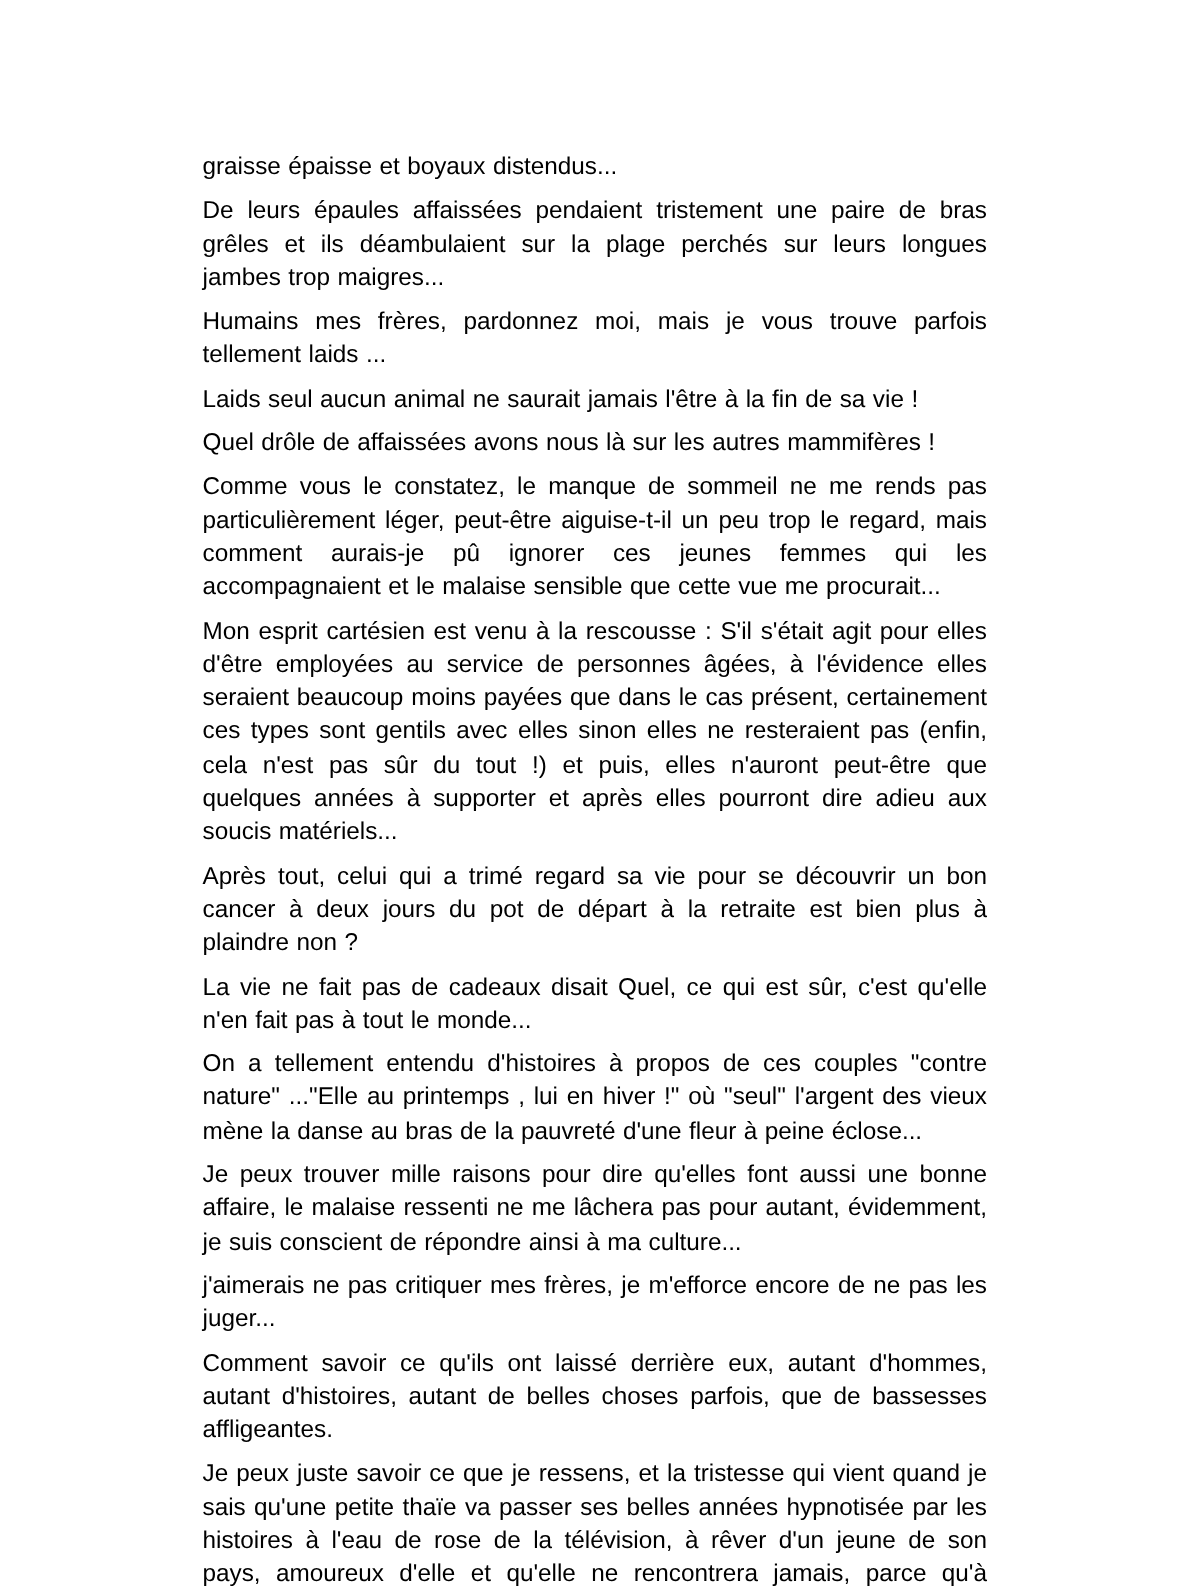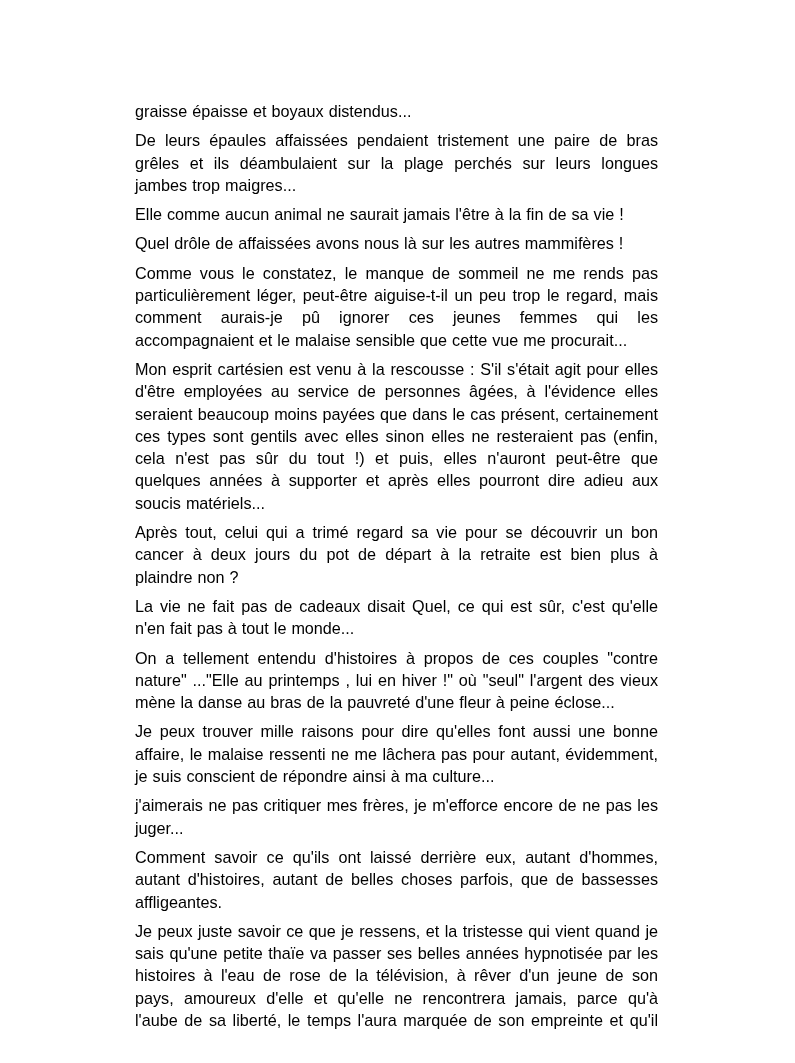--- a/index.html
+++ b/index.html
@@ -46,21 +46,22 @@
     padding-left: 24px;
   }
 </style>
 </head>
 <body>
 
 <div class="page">
   <div class="text-block">
     <p>graisse épaisse et boyaux distendus...</p>
     <p>De leurs épaules affaissées pendaient tristement une paire de bras grêles et ils déambulaient sur la plage perchés sur leurs longues jambes trop maigres...</p>
-    <p>Elle comme aucun animal ne saurait jamais l'être à la fin de sa vie !</p>
+    <p>Humains mes frères, pardonnez moi, mais je vous trouve parfois tellement laids ...</p>
+    <p>Laids seul aucun animal ne saurait jamais l'être à la fin de sa vie !</p>
     <p>Quel drôle de affaissées avons nous là sur les autres mammifères !</p>
     <p>Comme vous le constatez, le manque de sommeil ne me rends pas particulièrement léger, peut-être aiguise-t-il un peu trop le regard, mais comment aurais-je pû ignorer ces jeunes femmes qui les accompagnaient et le malaise sensible que cette vue me procurait...</p>
     <p>Mon esprit cartésien est venu à la rescousse : S'il s'était agit pour elles d'être employées au service de personnes âgées, à l'évidence elles seraient beaucoup moins payées que dans le cas présent, certainement ces types sont gentils avec elles sinon elles ne resteraient pas (enfin, cela n'est pas sûr du tout !) et puis, elles n'auront peut-être que quelques années à supporter et après elles pourront dire adieu aux soucis matériels...</p>
     <p>Après tout, celui qui a trimé regard sa vie pour se découvrir un bon cancer à deux jours du pot de départ à la retraite est bien plus à plaindre non ?</p>
     <p>La vie ne fait pas de cadeaux disait Quel, ce qui est sûr, c'est qu'elle n'en fait pas à tout le monde...</p>
     <p>On a tellement entendu d'histoires à propos de ces couples "contre nature" ..."Elle au printemps , lui en hiver !" où "seul" l'argent des vieux mène la danse au bras de la pauvreté d'une fleur à peine éclose...</p>
     <p>Je peux trouver mille raisons pour dire qu'elles font aussi une bonne affaire, le malaise ressenti ne me lâchera pas pour autant, évidemment, je suis conscient de répondre ainsi à ma culture...</p>
     <p>j'aimerais ne pas critiquer mes frères, je m'efforce encore de ne pas les juger...</p>
     <p>Comment savoir ce qu'ils ont laissé derrière eux, autant d'hommes, autant d'histoires, autant de belles choses parfois, que de bassesses affligeantes.</p>
     <p class="continued">Je peux juste savoir ce que je ressens, et la tristesse qui vient quand je sais qu'une petite thaïe va passer ses belles années hypnotisée par les histoires à l'eau de rose de la télévision, à rêver d'un jeune de son pays, amoureux d'elle et qu'elle ne rencontrera jamais, parce qu'à l'aube de sa liberté, le temps l'aura marquée de son empreinte et qu'il</p>

